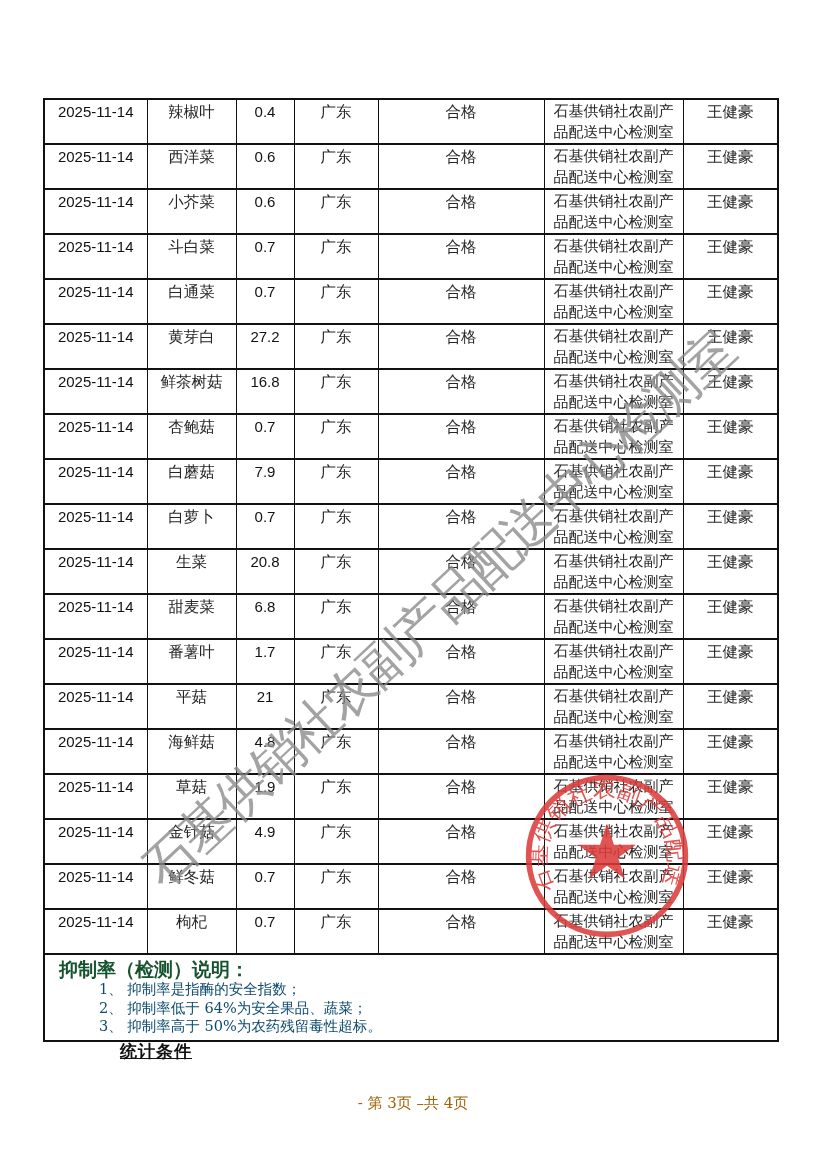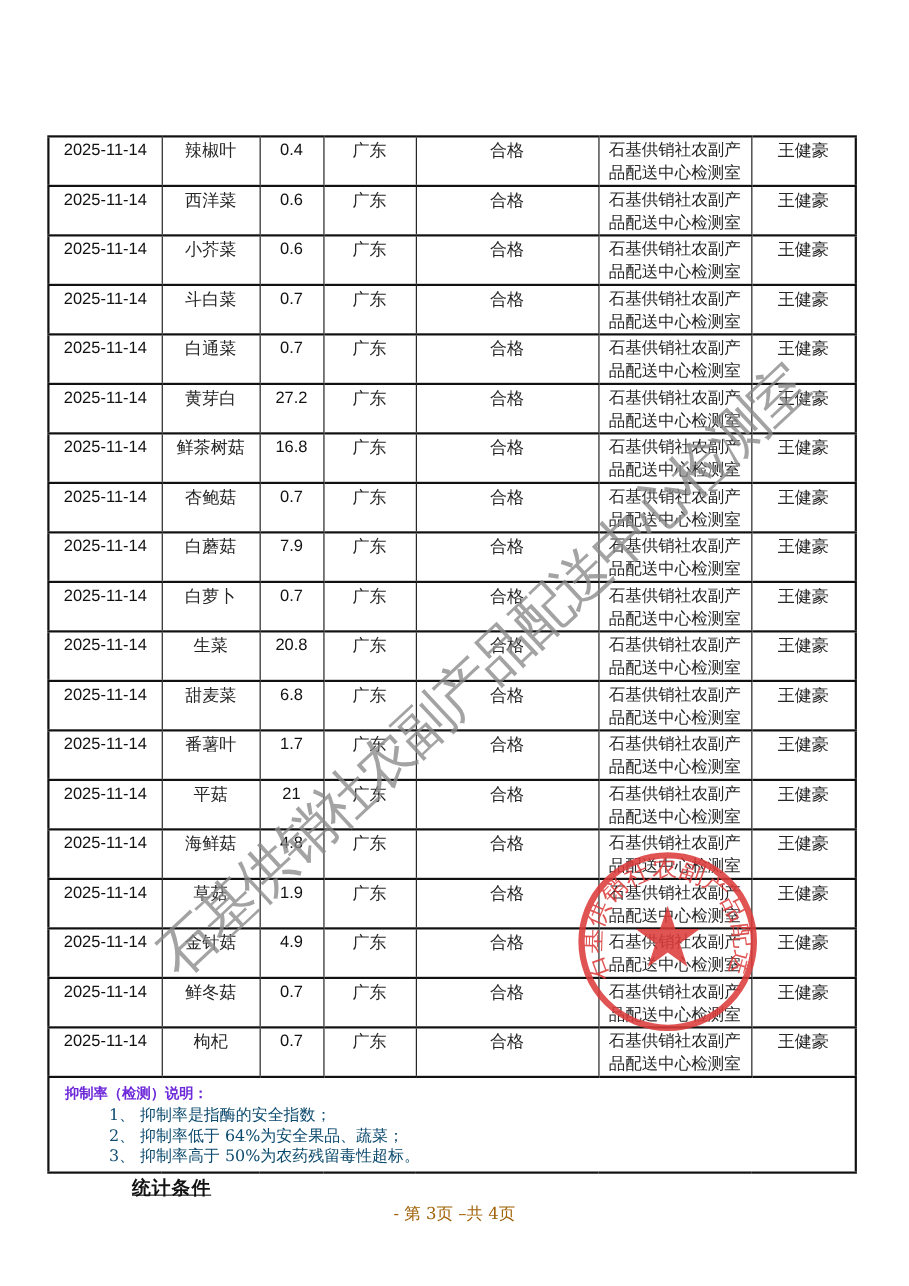--- a/index.html
+++ b/index.html
@@ -10,21 +10,20 @@
     background:#ffffff;
     overflow:hidden;
     font-family:"Liberation Sans", sans-serif;
   }
   
   .report-table {
     position:absolute; left:43px; top:98px;
     width:734px;
     border-collapse:collapse;
     table-layout:fixed;
-    margin-top:25px;
   }
   .report-table col.c-date      { width:103px; }
   .report-table col.c-product   { width:89px;  }
   .report-table col.c-rate      { width:58px;  }
   .report-table col.c-origin    { width:84px;  }
   .report-table col.c-result    { width:166px; }
   .report-table col.c-org       { width:139px; }
   .report-table col.c-inspector { width:95px;  }
   .report-table td {
     border:1px solid #111111;
@@ -43,30 +42,29 @@
   td.num { font-family:"Liberation Sans", sans-serif; color:#111; letter-spacing:0; }
   td.cjk { font-family:"DejaVu Serif","Liberation Serif", serif; font-size:15.5px; color:#262626; }
   td.org-cell { font-size:15px; line-height:21px; padding:1px 4px 0 4px; }
   
   .notes-cell {
     text-align:left !important;
     height:74px !important;
     padding:4px 10px 4px 14px !important;
     font-family:"DejaVu Serif","Liberation Serif", serif;
   }
-  .notes-heading { font-weight:bold; font-size:13px; color:#6d28d9; line-height:21px; }
+  .notes-heading { font-weight:bold; font-size:19px; color:#14532d; line-height:21px; }
   .notes-item { font-size:14.5px; color:#0c4a6e; line-height:18.5px; padding-left:40px; }
   
   .stats-heading {
     position:absolute; left:120px; top:1040px;
     font-family:"DejaVu Serif","Liberation Serif", serif;
     font-weight:bold; font-size:17px; color:#111;
     text-decoration:underline;
     letter-spacing:1px;
-    margin-top:28px;
   }
   .page-footer {
     position:absolute; left:0; top:1094px; width:826px;
     text-align:center;
     font-family:"DejaVu Serif","Liberation Serif", serif;
     font-size:15px; color:#a16207;
   }
   
   .watermark {
     position:absolute; left:128px; top:852px;

